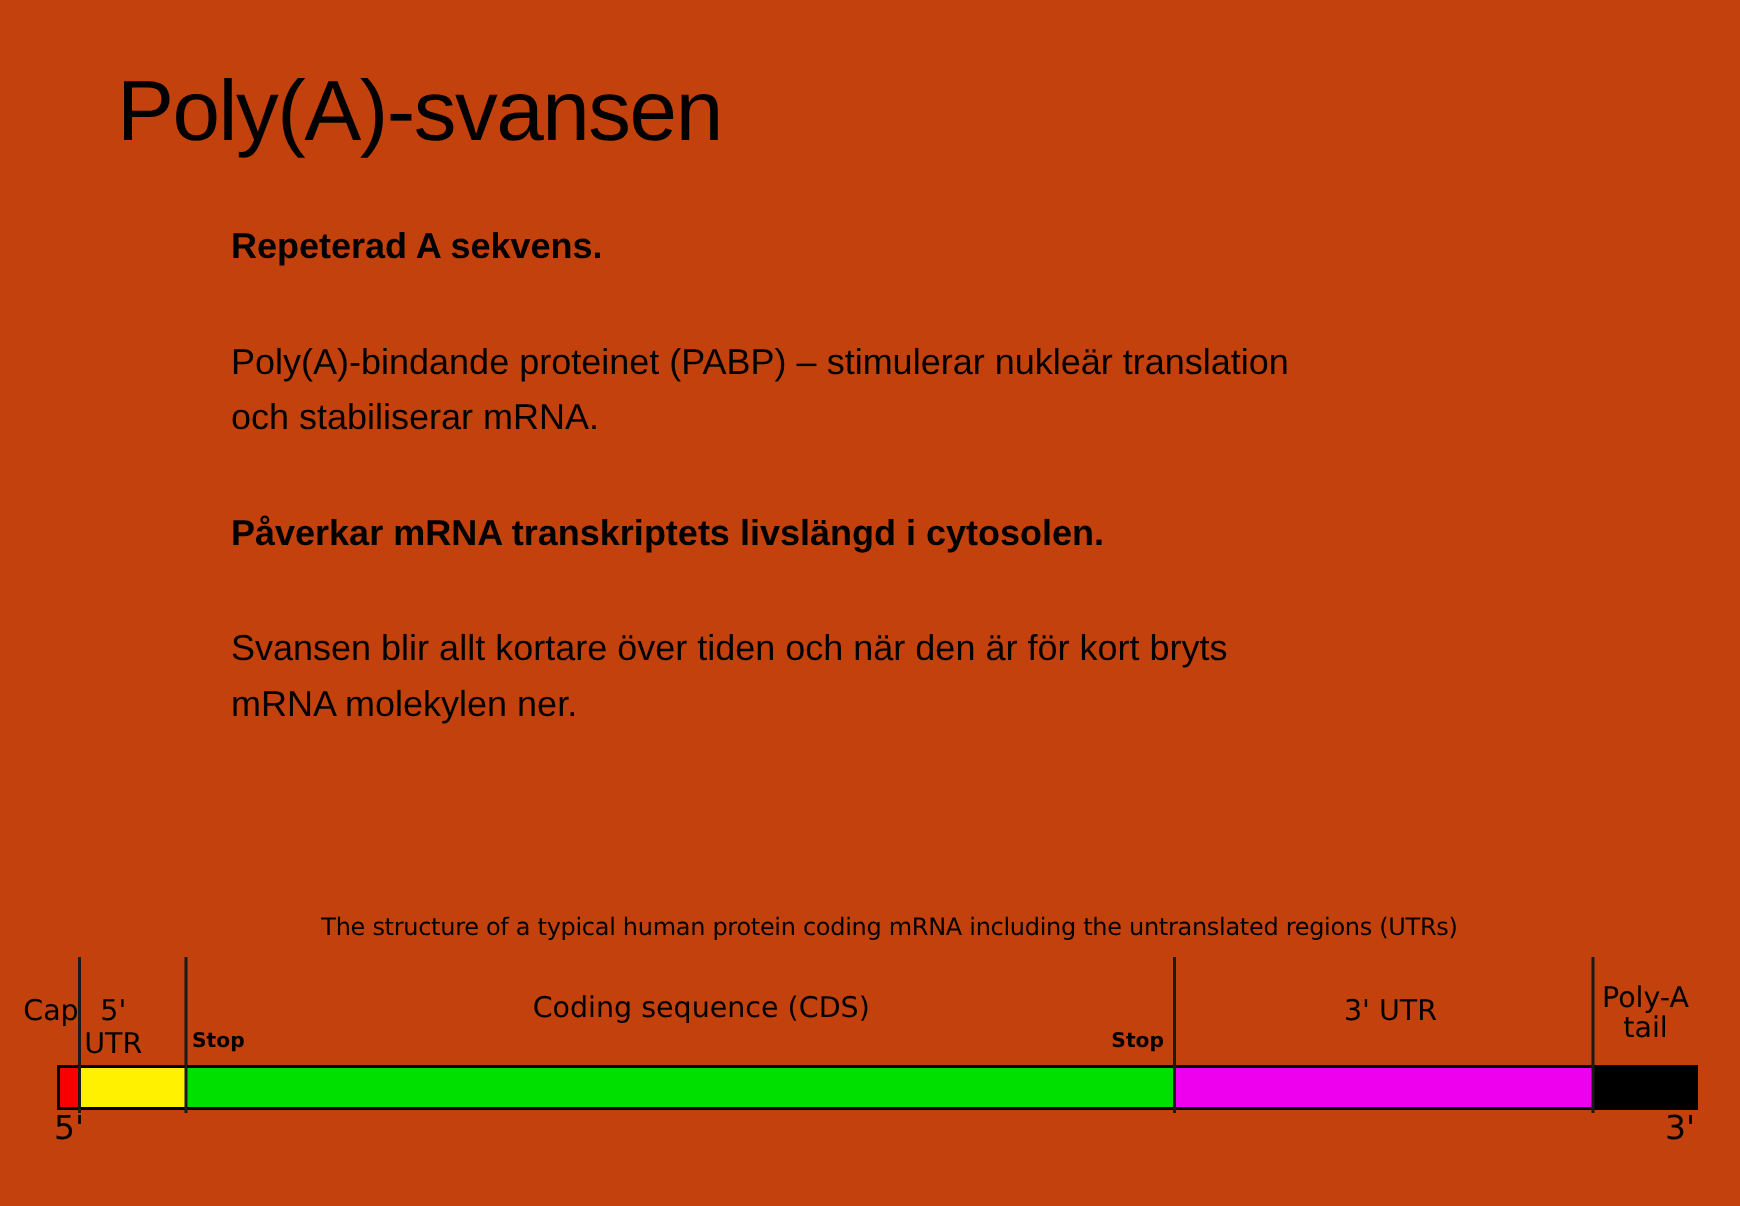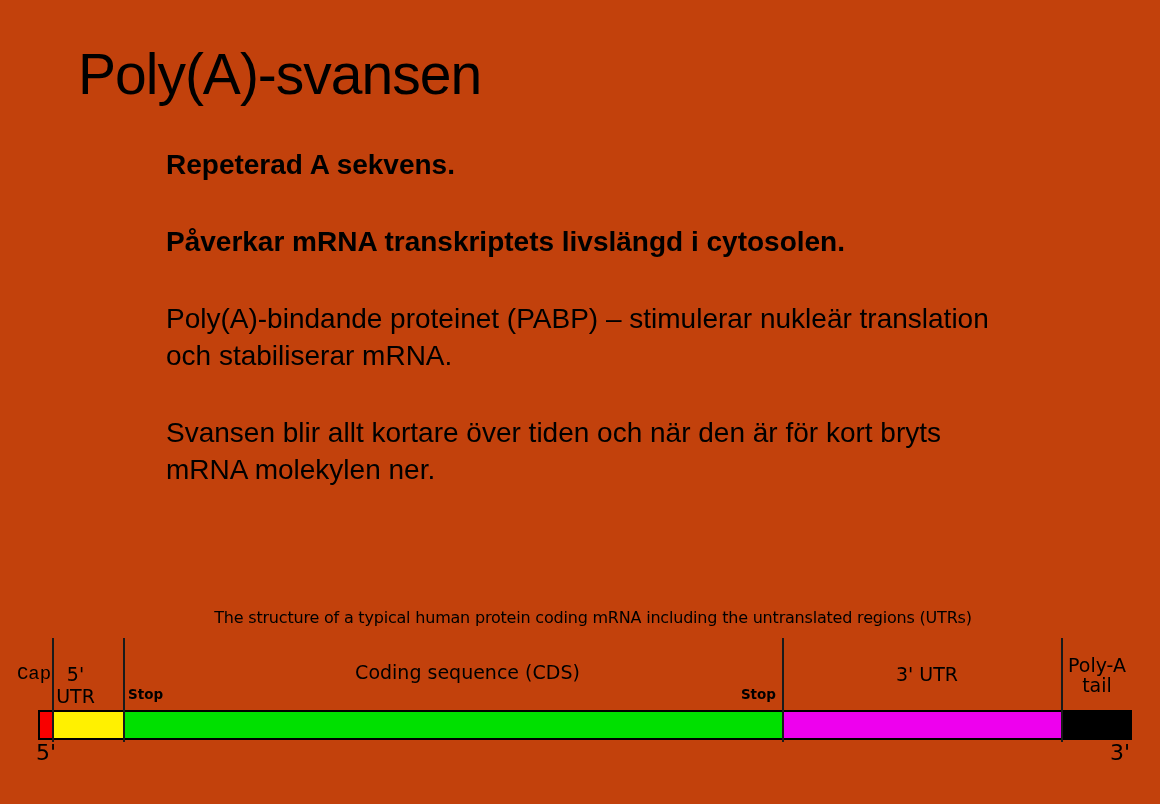--- a/index.html
+++ b/index.html
@@ -25,22 +25,22 @@
     color: #000;
     font-family: "Liberation Sans", sans-serif;
   }
   .body-block {
     position: absolute;
     left: 154px;
     top: 146px;
     width: 920px;
   }
   .para {
-    margin: 0 0 40px 12px;
-    font-size: 28px;
+    margin: 0 0 40px 0;
+    font-size: 24px;
     line-height: 37px;
     white-space: pre-line;
     font-family: "Liberation Sans", sans-serif;
   }
   .para.b { font-weight: 700; }
   .figure {
     position: absolute;
     left: 0; top: 0;
     width: 1160px; height: 804px;
     pointer-events: none;
@@ -99,37 +99,37 @@
 </style>
 </head>
 <body>
 
 <div class="slide">
 
   <h1 class="slide-title">Poly(A)-svansen</h1>
 
   <div class="body-block">
     <p class="para b">Repeterad A sekvens.</p>
-    <p class="para b">Påverkar mRNA transkriptets livslängd i cytosolen.</p>
     <p class="para">Poly(A)-bindande proteinet (PABP) – stimulerar nukleär translation
 och stabiliserar mRNA.</p>
+    <p class="para b">Påverkar mRNA transkriptets livslängd i cytosolen.</p>
     <p class="para">Svansen blir allt kortare över tiden och när den är för kort bryts
 mRNA molekylen ner.</p>
   </div>
 
   <div class="figure">
 
     <div class="fig-title">The structure of a typical human protein coding mRNA including the untranslated regions (UTRs)</div>
 
     <div class="vline" style="left:52px"></div>
     <div class="vline" style="left:123px"></div>
     <div class="vline" style="left:782px"></div>
     <div class="vline" style="left:1061px"></div>
 
-    <div class="fig-label" style="left:0px; top:663px; width:68px;font-family:Liberation Mono, monospace;">Cap</div>
+    <div class="fig-label" style="left:0px; top:663px; width:68px;">Cap</div>
     <div class="fig-label" style="left:52px; top:663px; width:47px;">5' UTR</div>
     <div class="fig-label small" style="left:128px; top:686px; width:60px; text-align:left;">Stop</div>
     <div class="fig-label" style="left:140px; top:637px; width:655px;margin-top:24px;">Coding sequence (CDS)</div>
     <div class="fig-label small" style="left:678px; top:686px; width:98px; text-align:right;">Stop</div>
     <div class="fig-label" style="left:782px; top:663px; width:290px;">3' UTR</div>
     <div class="fig-label" style="left:1060px; top:655px; width:74px; line-height:20px;">
       <div>Poly-A</div>
       <div>tail</div>
     </div>
 

